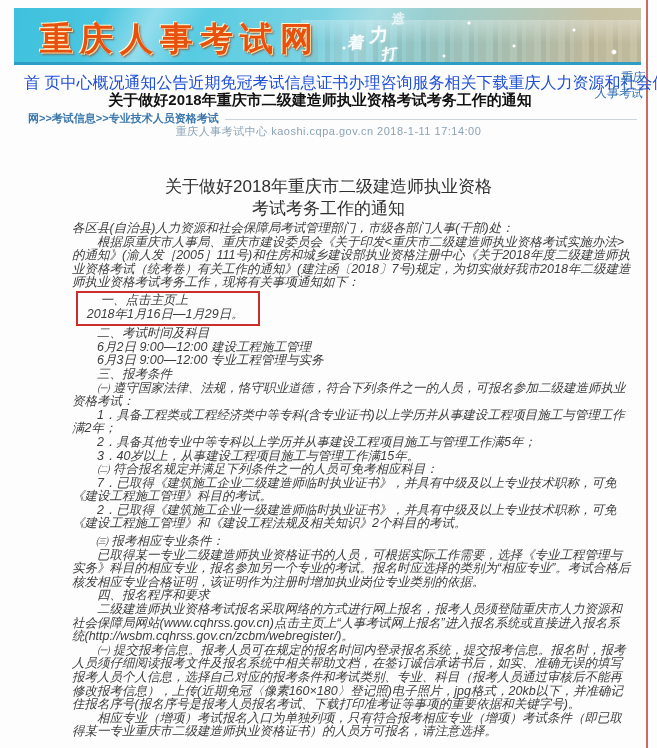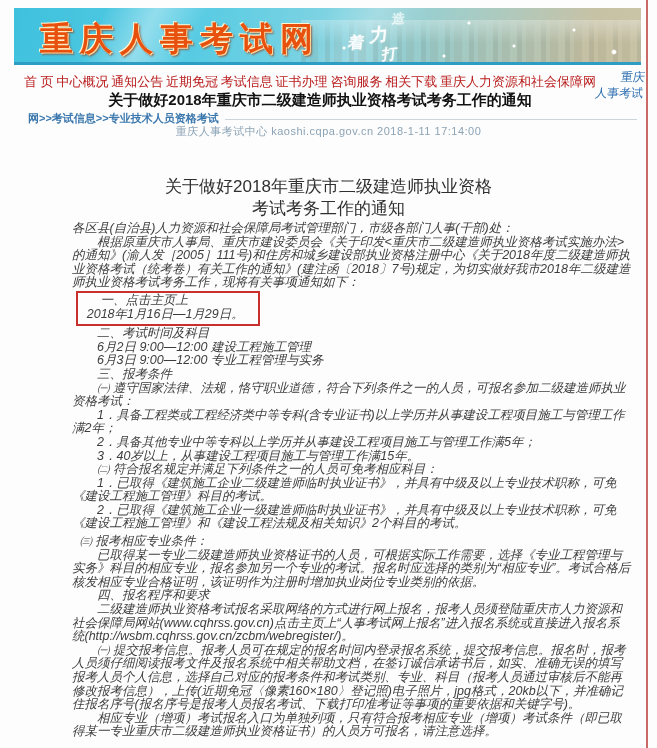--- a/index.html
+++ b/index.html
@@ -66,21 +66,21 @@
   
   .right-rule {
     position:absolute; top:0; bottom:0; right:9px; width:2px;
     background:#c96a66;
   }
 
   
   .nav {
     position:absolute; top:73px; left:24px; width:572px;
     display:flex; justify-content:space-between;
-    font-size:13px; color:#b91c1c;
+    font-size:16px; color:#1d4ed8;
   }
   .nav a { color:inherit; text-decoration:none; white-space:nowrap; }
 
   .corner-mark {
     position:absolute; right:13px; top:69px;
     text-align:right; color:#2f6fb0; font-size:12px; line-height:16px;
     transform: skewX(-6deg);
   }
 
   
@@ -104,21 +104,21 @@
     position:absolute; top:176px; left:0; width:657px;
     text-align:center; color:#2f2f2f; font-size:17px; line-height:22px;
   }
   .doc-body {
     position:absolute; top:222px; left:72px; width:560px;
     font-size:12.5px; line-height:13.6px; color:#3d3d3d;
   }
   .doc-body p { margin:0; text-indent:2em;font-style:italic; }
   .doc-body p.noind { text-indent:0; }
   .doc-body p.deep  { text-indent:3.6em; }
-  .doc-body p.half  { text-indent:0.6em; margin-top:4px; }
+  .doc-body p.half  { text-indent:0.6em; margin-top:4px;margin-left:16px; }
   .red-box {
     display:inline-block;
     border:2px solid #c9302c;
     padding:1px 14px 3px 5px;
     margin:1px 0 1px 4px;
   }
   .red-box p { text-indent:1.4em; }
   .red-box p.date-line { text-indent:0.3em; }
 </style>
 </head>
@@ -179,21 +179,21 @@
     </div>
     <p>二、考试时间及科目</p>
     <p>6月2日 9:00—12:00 建设工程施工管理</p>
     <p>6月3日 9:00—12:00 专业工程管理与实务</p>
     <p>三、报考条件</p>
     <p>㈠ 遵守国家法律、法规，恪守职业道德，符合下列条件之一的人员，可报名参加二级建造师执业资格考试：</p>
     <p>1．具备工程类或工程经济类中等专科(含专业证书)以上学历并从事建设工程项目施工与管理工作满2年；</p>
     <p>2．具备其他专业中等专科以上学历并从事建设工程项目施工与管理工作满5年；</p>
     <p>3．40岁以上，从事建设工程项目施工与管理工作满15年。</p>
     <p>㈡ 符合报名规定并满足下列条件之一的人员可免考相应科目：</p>
-    <p>1．已取得《建筑施工企业二级建造师临时执业证书》，并具有中级及以上专业技术职称，可免《建设工程施工管理》科目的考试。</p>
+    <p>7．已取得《建筑施工企业二级建造师临时执业证书》，并具有中级及以上专业技术职称，可免《建设工程施工管理》科目的考试。</p>
     <p>2．已取得《建筑施工企业一级建造师临时执业证书》，并具有中级及以上专业技术职称，可免《建设工程施工管理》和《建设工程法规及相关知识》2个科目的考试。</p>
     <p class="half">㈢ 报考相应专业条件：</p>
     <p>已取得某一专业二级建造师执业资格证书的人员，可根据实际工作需要，选择《专业工程管理与实务》科目的相应专业，报名参加另一个专业的考试。报名时应选择的类别为“相应专业”。考试合格后核发相应专业合格证明，该证明作为注册时增加执业岗位专业类别的依据。</p>
     <p>四、报名程序和要求</p>
     <p>二级建造师执业资格考试报名采取网络的方式进行网上报名，报考人员须登陆重庆市人力资源和社会保障局网站(www.cqhrss.gov.cn)点击主页上“人事考试网上报名”进入报名系统或直接进入报名系统(http://wsbm.cqhrss.gov.cn/zcbm/webregister/)。</p>
     <p>㈠ 提交报考信息。报考人员可在规定的报名时间内登录报名系统，提交报考信息。报名时，报考人员须仔细阅读报考文件及报名系统中相关帮助文档，在签订诚信承诺书后，如实、准确无误的填写报考人员个人信息，选择自己对应的报考条件和考试类别、专业、科目（报考人员通过审核后不能再修改报考信息），上传(近期免冠〈像素160×180〉登记照)电子照片，jpg格式，20kb以下，并准确记住报名序号(报名序号是报考人员报名考试、下载打印准考证等事项的重要依据和关键字号)。</p>
     <p>相应专业（增项）考试报名入口为单独列项，只有符合报考相应专业（增项）考试条件（即已取得某一专业重庆市二级建造师执业资格证书）的人员方可报名，请注意选择。</p>
   </div>
 
 </div>

